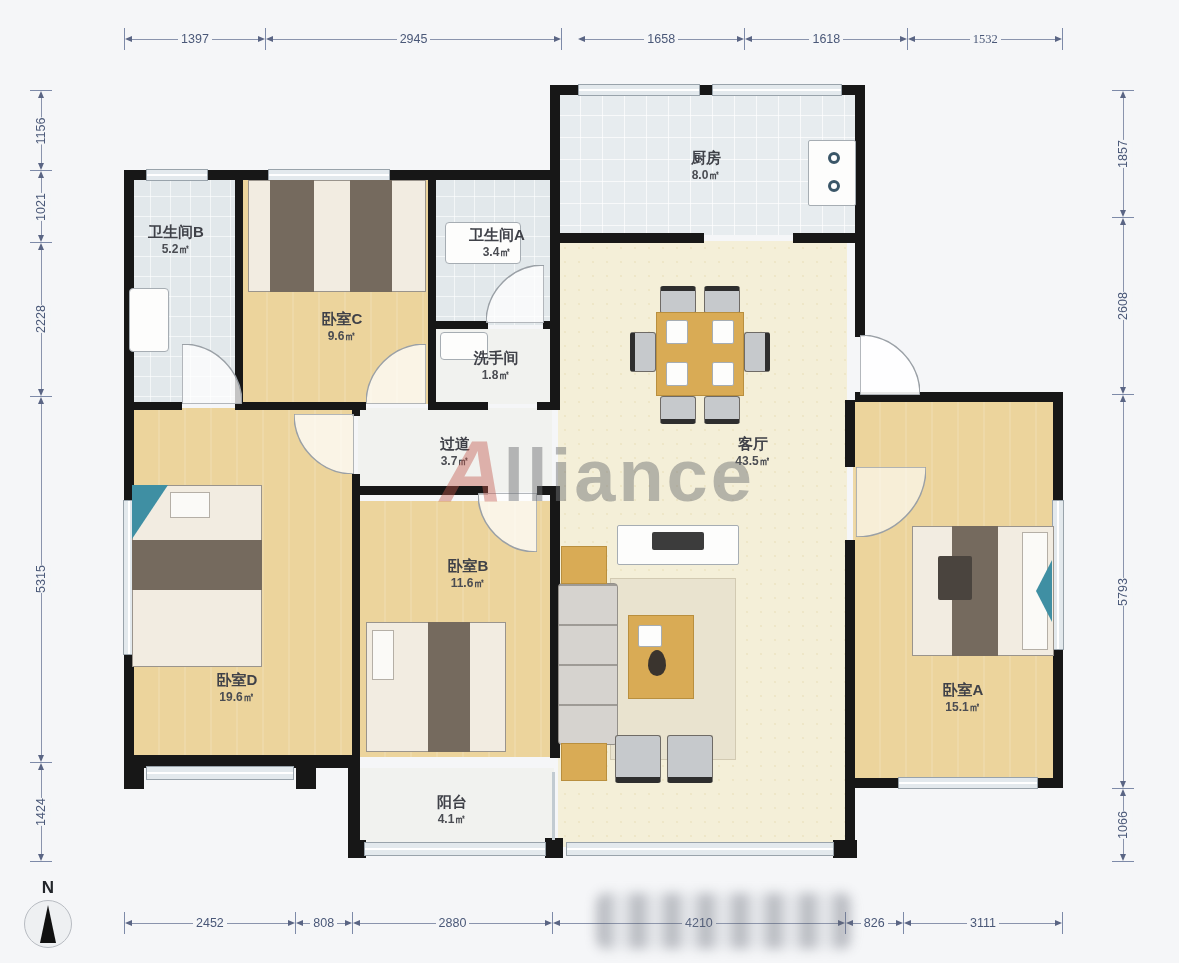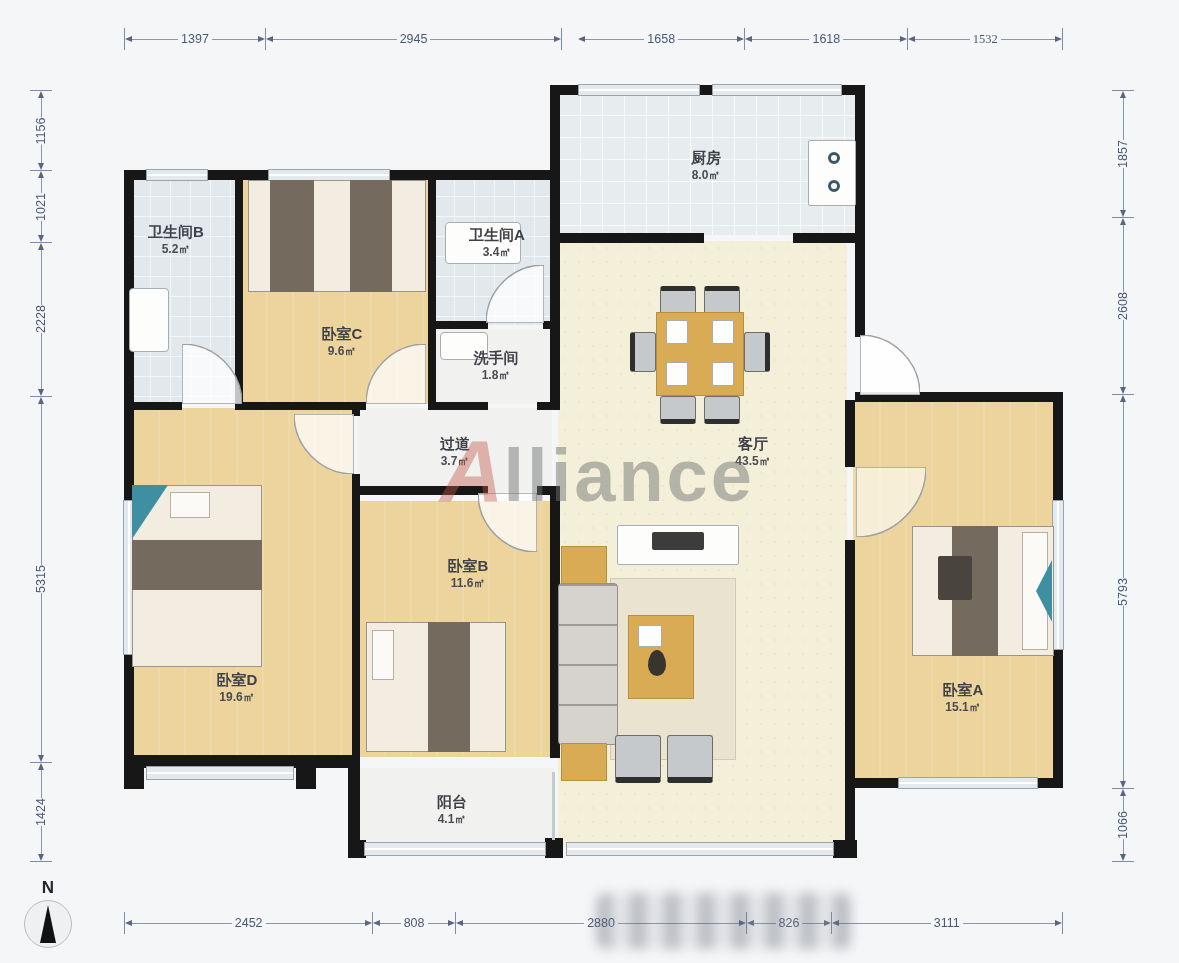--- a/index.html
+++ b/index.html
@@ -116,20 +116,27 @@
         <span class="dln"></span>
         <span class="tri tr"></span>
       </div>
       <div class="dseg" style="flex-grow: 2880;">
         <span class="tri tl"></span>
         <span class="dln"></span>
         <span class="dlbl">2880</span>
         <span class="dln"></span>
         <span class="tri tr"></span>
       </div>
+      <div class="dseg" style="flex-grow: 4210;">
+        <span class="tri tl"></span>
+        <span class="dln"></span>
+        <span class="dlbl">4210</span>
+        <span class="dln"></span>
+        <span class="tri tr"></span>
+      </div>
       <div class="dseg" style="flex-grow: 826;">
         <span class="tri tl"></span>
         <span class="dln"></span>
         <span class="dlbl">826</span>
         <span class="dln"></span>
         <span class="tri tr"></span>
       </div>
       <div class="dseg" style="flex-grow: 2284;">
         <span class="tri tl"></span>
         <span class="dln"></span>
@@ -338,21 +345,21 @@
     <div class="furn bedband" style="left:952px;top:526px;width:46px;height:130px;"></div>
     <div class="furn pillow" style="left:1022px;top:532px;width:26px;height:118px;"></div>
     <div class="furn teal" style="left:1036px;top:560px;width:16px;height:62px;clip-path:polygon(100% 0,100% 100%,0 50%);"></div>
     <div class="furn" style="left:938px;top:556px;width:34px;height:44px;background:#4a443e;border-radius:2px;"></div>
     <div class="dot" style="left:946px;top:568px;width:10px;height:10px;background:#f5f2ec;border-color:#8d867c;"></div>
 
     <div class="room-label" style="left:176px;top:240px;">
         <div class="nm">卫生间B</div>
         <div class="ar">5.2㎡</div>
       </div>
-    <div class="room-label" style="left:342px;top:342px;">
+    <div class="room-label" style="left:342px;top:327px;">
         <div class="nm">卧室C</div>
         <div class="ar">9.6㎡</div>
       </div>
     <div class="room-label" style="left:497px;top:243px;">
         <div class="nm">卫生间A</div>
         <div class="ar">3.4㎡</div>
       </div>
     <div class="room-label" style="left:496px;top:366px;">
         <div class="nm">洗手间</div>
         <div class="ar">1.8㎡</div>

